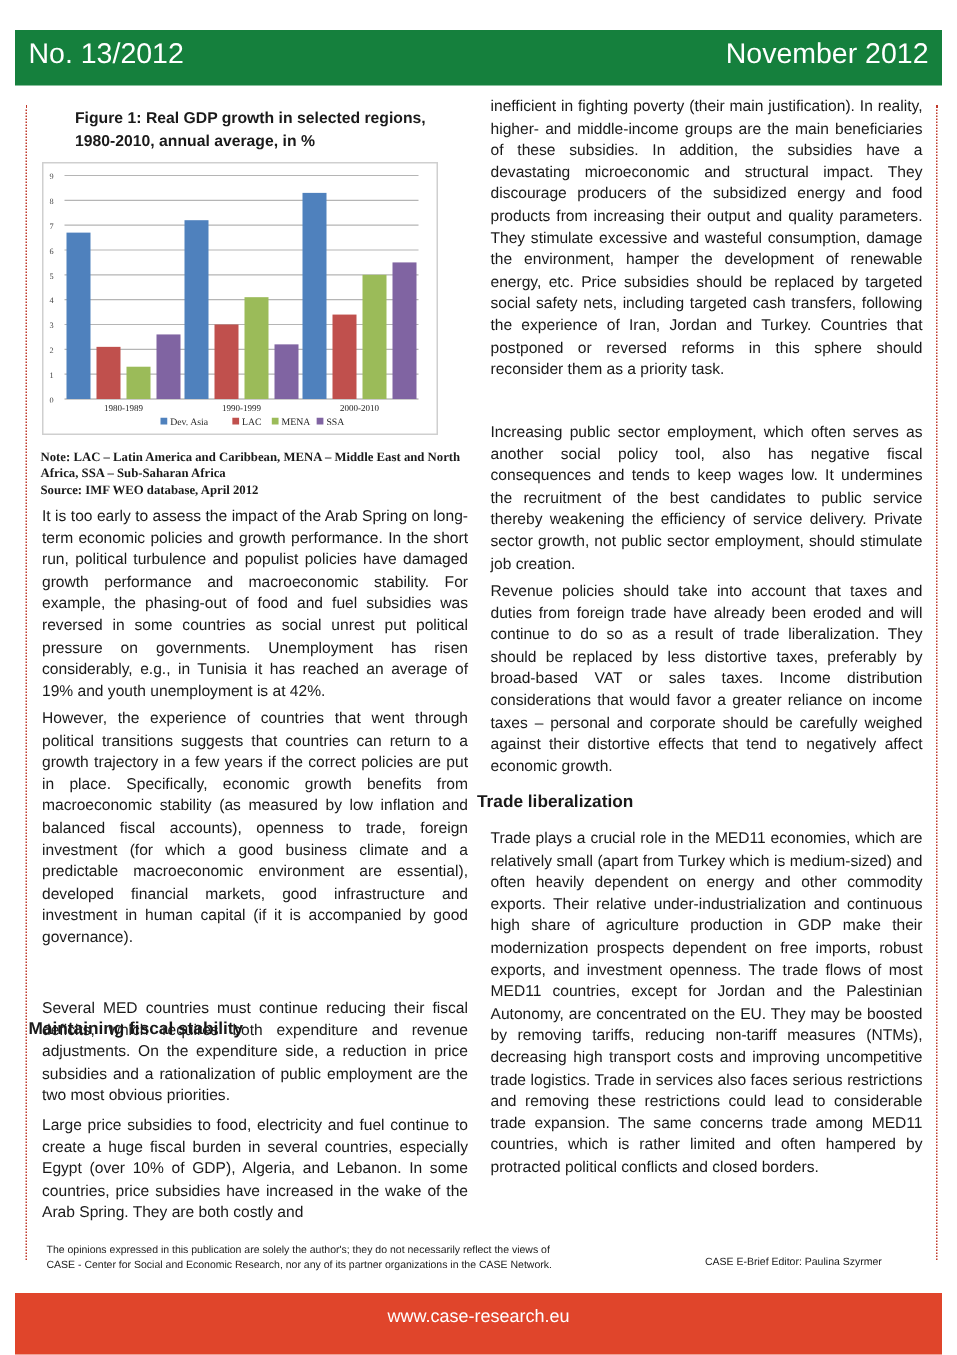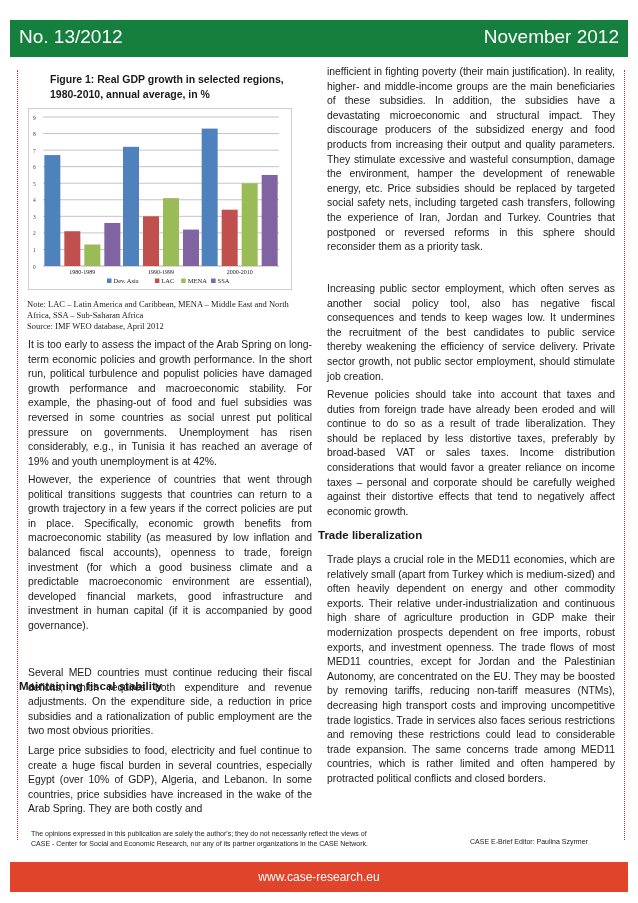--- a/index.html
+++ b/index.html
@@ -12,29 +12,29 @@
   .dots-left { position: absolute; left: 17px; top: 70px; height: 770px;
                border-left: 1.5px dotted #c0392b; }
   .dots-right { position: absolute; left: 624px; top: 70px; height: 770px;
                 border-left: 1.5px dotted #c0392b; }
   .fig-title { position: absolute; left: 50px; top: 72px; width: 260px;
                font-weight: bold; font-size: 10.5px; line-height: 15px; }
   .chart-box { position: absolute; left: 28px; top: 108px; width: 262px; height: 180px;
                border: 1px solid #cfcfcf; background: #fff; }
   .chart-box svg { display: block; }
   .chart-note { position: absolute; left: 27px; top: 299px; width: 290px;
-                font-family: "Liberation Serif", "DejaVu Serif", serif; font-size: 8.5px; line-height: 11px; }
+                font-family: "Liberation Serif", "DejaVu Serif", serif; font-size: 8.5px; line-height: 11px; font-weight: bold; }
   .para { position: absolute; font-size: 10.4px; line-height: 14.6px; text-align: justify; }
   .left-col { left: 28px; width: 284px; }
   .right-col { left: 327px; width: 288px; }
   .heading { position: absolute; font-weight: bold; font-size: 11.5px; }
   .u { }
   .disclaimer { position: absolute; left: 31px; top: 829px; width: 400px; font-size: 7px; line-height: 9.5px; }
   .editor { position: absolute; left: 470px; top: 838px; font-size: 7px; }
-  .footbar { position: absolute; left: 10px; top: 862px; width: 618px; height: 30px;
+  .footbar { position: absolute; left: 10px; top: 862px; width: 618px; height: 42px;
              background: #e0452b; color: #fff; text-align: center; font-size: 12px; line-height: 30px; }
 </style>
 </head>
 <body>
 
 <div class="topbar">
   <span class="issue">No. 13/2012</span>
   <span class="date">November 2012</span>
 </div>
 

